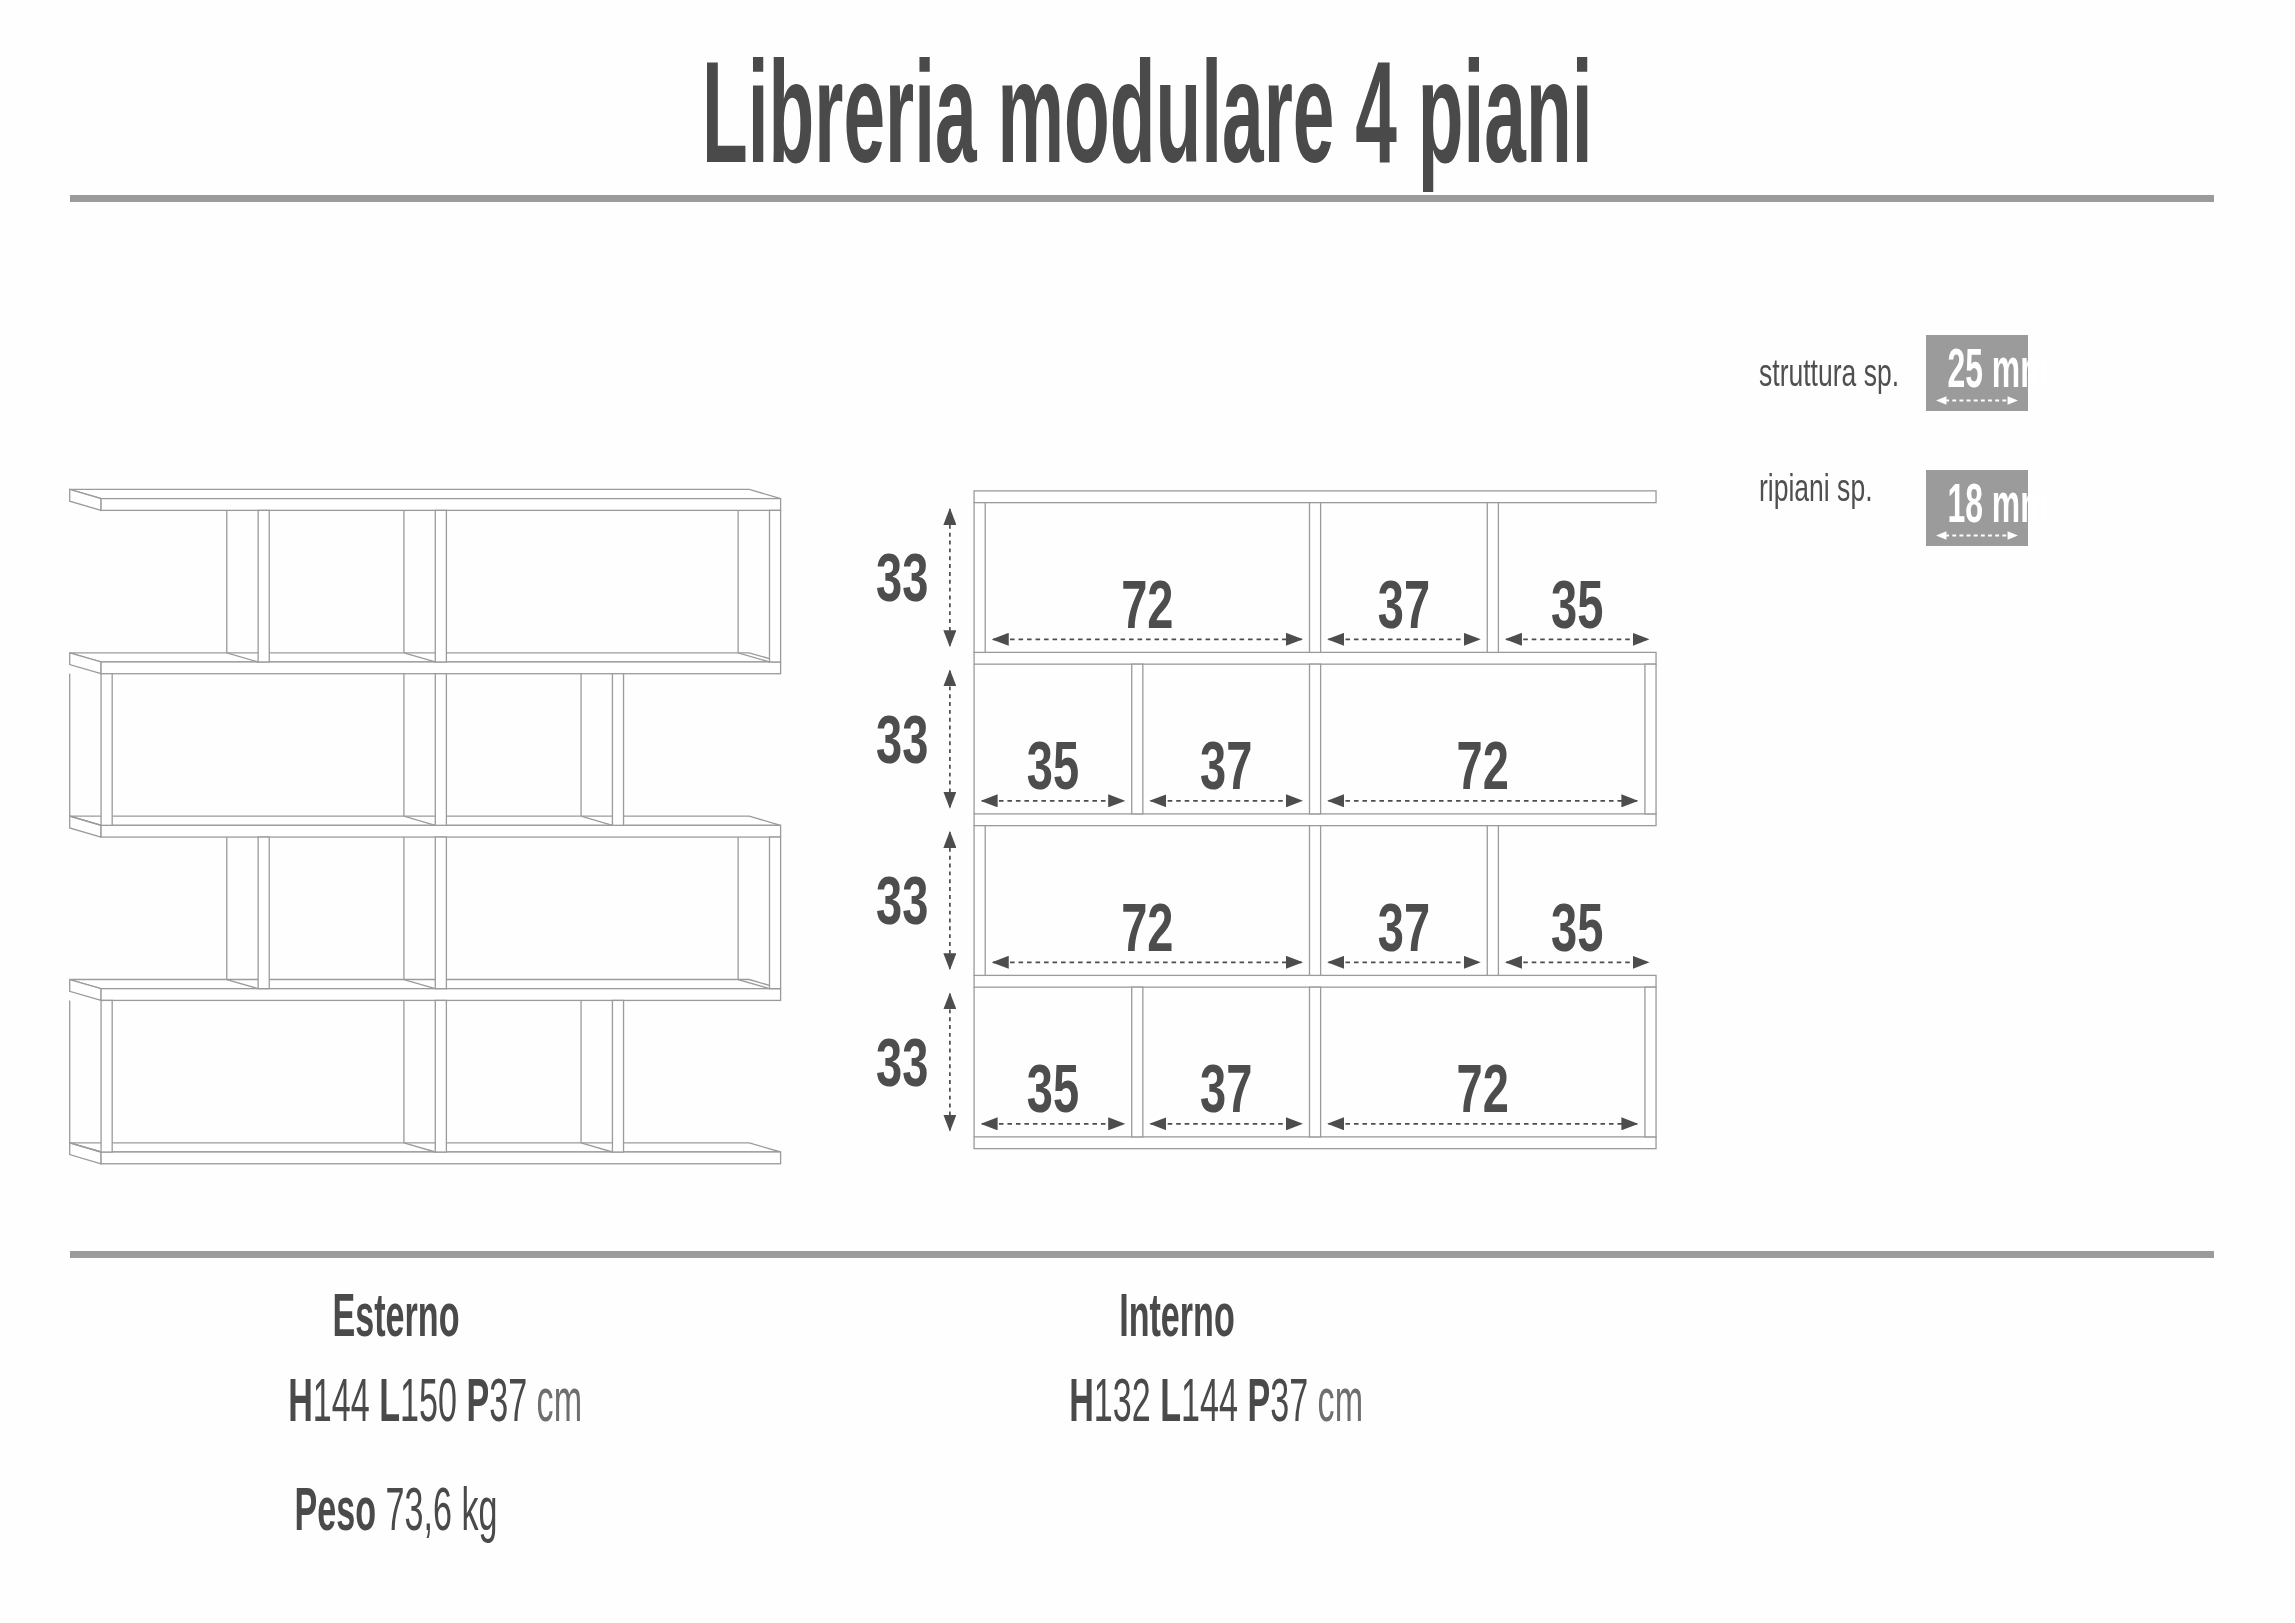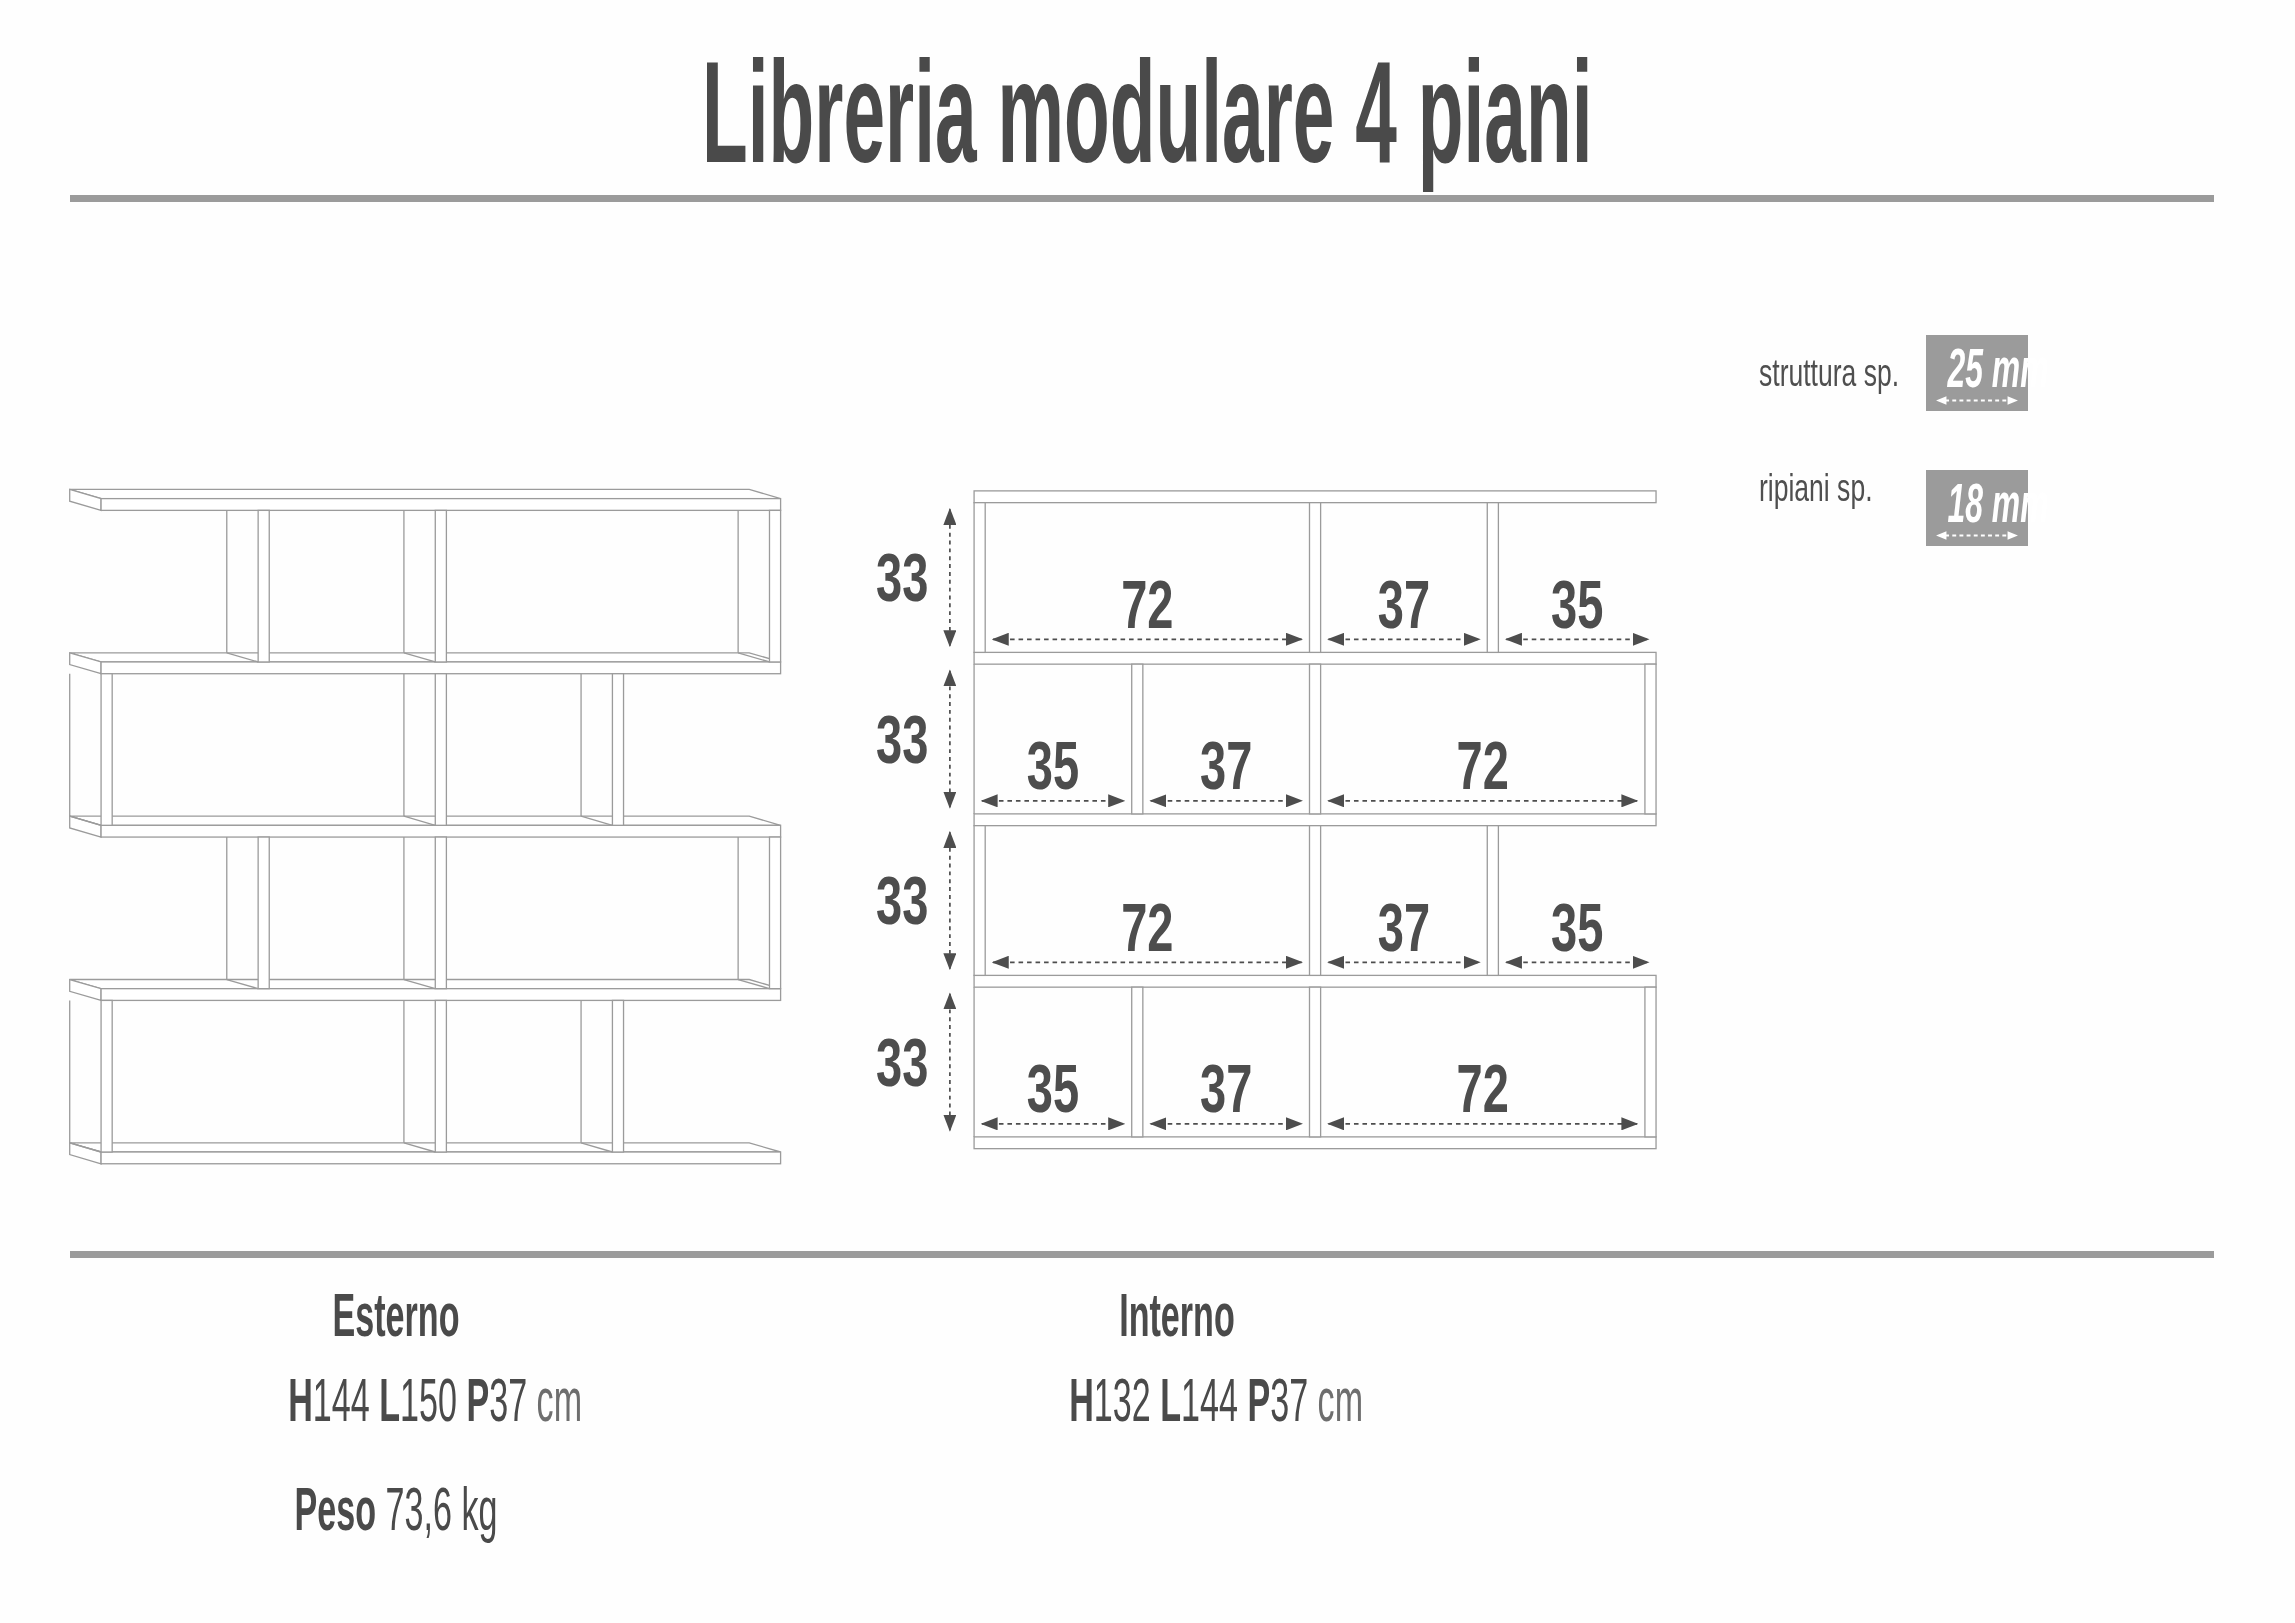--- a/index.html
+++ b/index.html
@@ -12,21 +12,21 @@
   
   .rule{position:absolute;left:70px;width:2144px;background:#9b9b9b;}
   .rule.top{top:195px;height:7.2px;}
   .rule.bottom{top:1251px;height:6.5px;}
   
   .spec-label{position:absolute;left:1759px;height:76px;display:flex;align-items:center;
               font-size:39px;color:#4f4f4f;white-space:nowrap;transform:scaleX(0.68);
               transform-origin:left center;}
   .spec-label.r1{top:335px;}
   .spec-label.r2{top:450px;}
-  .badge{position:absolute;left:1926px;width:102px;height:76px;background:#9b9b9b;font-style:italic;}
+  .badge{position:absolute;left:1926px;width:102px;height:76px;background:#9b9b9b;}
   .badge.r1{top:335px;}
   .badge.r2{top:470px;}
   .badge .val{position:absolute;left:0;top:1.3px;width:102px;text-align:center;
               font-size:55px;font-weight:bold;color:#ffffff;white-space:nowrap;
               transform:scaleX(0.58);transform-origin:center;}
   .badge svg{position:absolute;left:7.8px;bottom:3.9px;}
   
   svg.drawing{position:absolute;}
   #left3d{left:39px;top:458px;}
   #rightDiag{left:876px;top:458px;}

